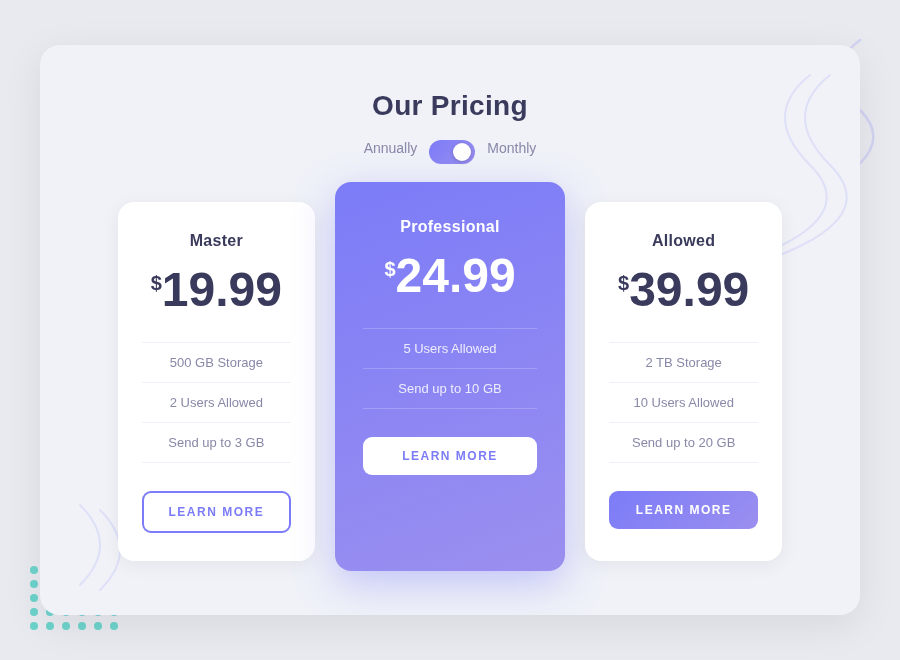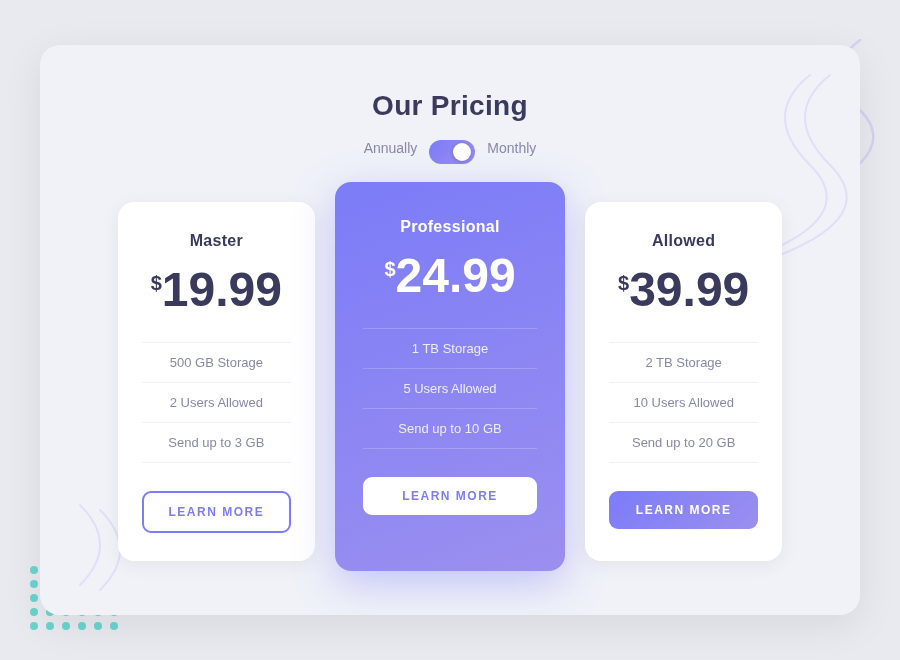--- a/index.html
+++ b/index.html
@@ -371,21 +371,20 @@
         </div>
         <button class="learn-btn outline-purple">LEARN MORE</button>
       </div>
       <div class="plan-card featured">
         <div class="plan-name">Professional</div>
         <div class="plan-price-row">
           <span class="price-dollar">$</span>
           <span class="price-amount">24.99</span>
         </div>
         <div class="features-list">
-          <div class="feature-item">1 TB Storage</div>
           <div class="feature-item">5 Users Allowed</div>
           <div class="feature-item">Send up to 10 GB</div>
         </div>
         <button class="learn-btn white-btn">LEARN MORE</button>
       </div>
       <div class="plan-card">
         <div class="plan-name">Allowed</div>
         <div class="plan-price-row">
           <span class="price-dollar">$</span>
           <span class="price-amount">39.99</span>

